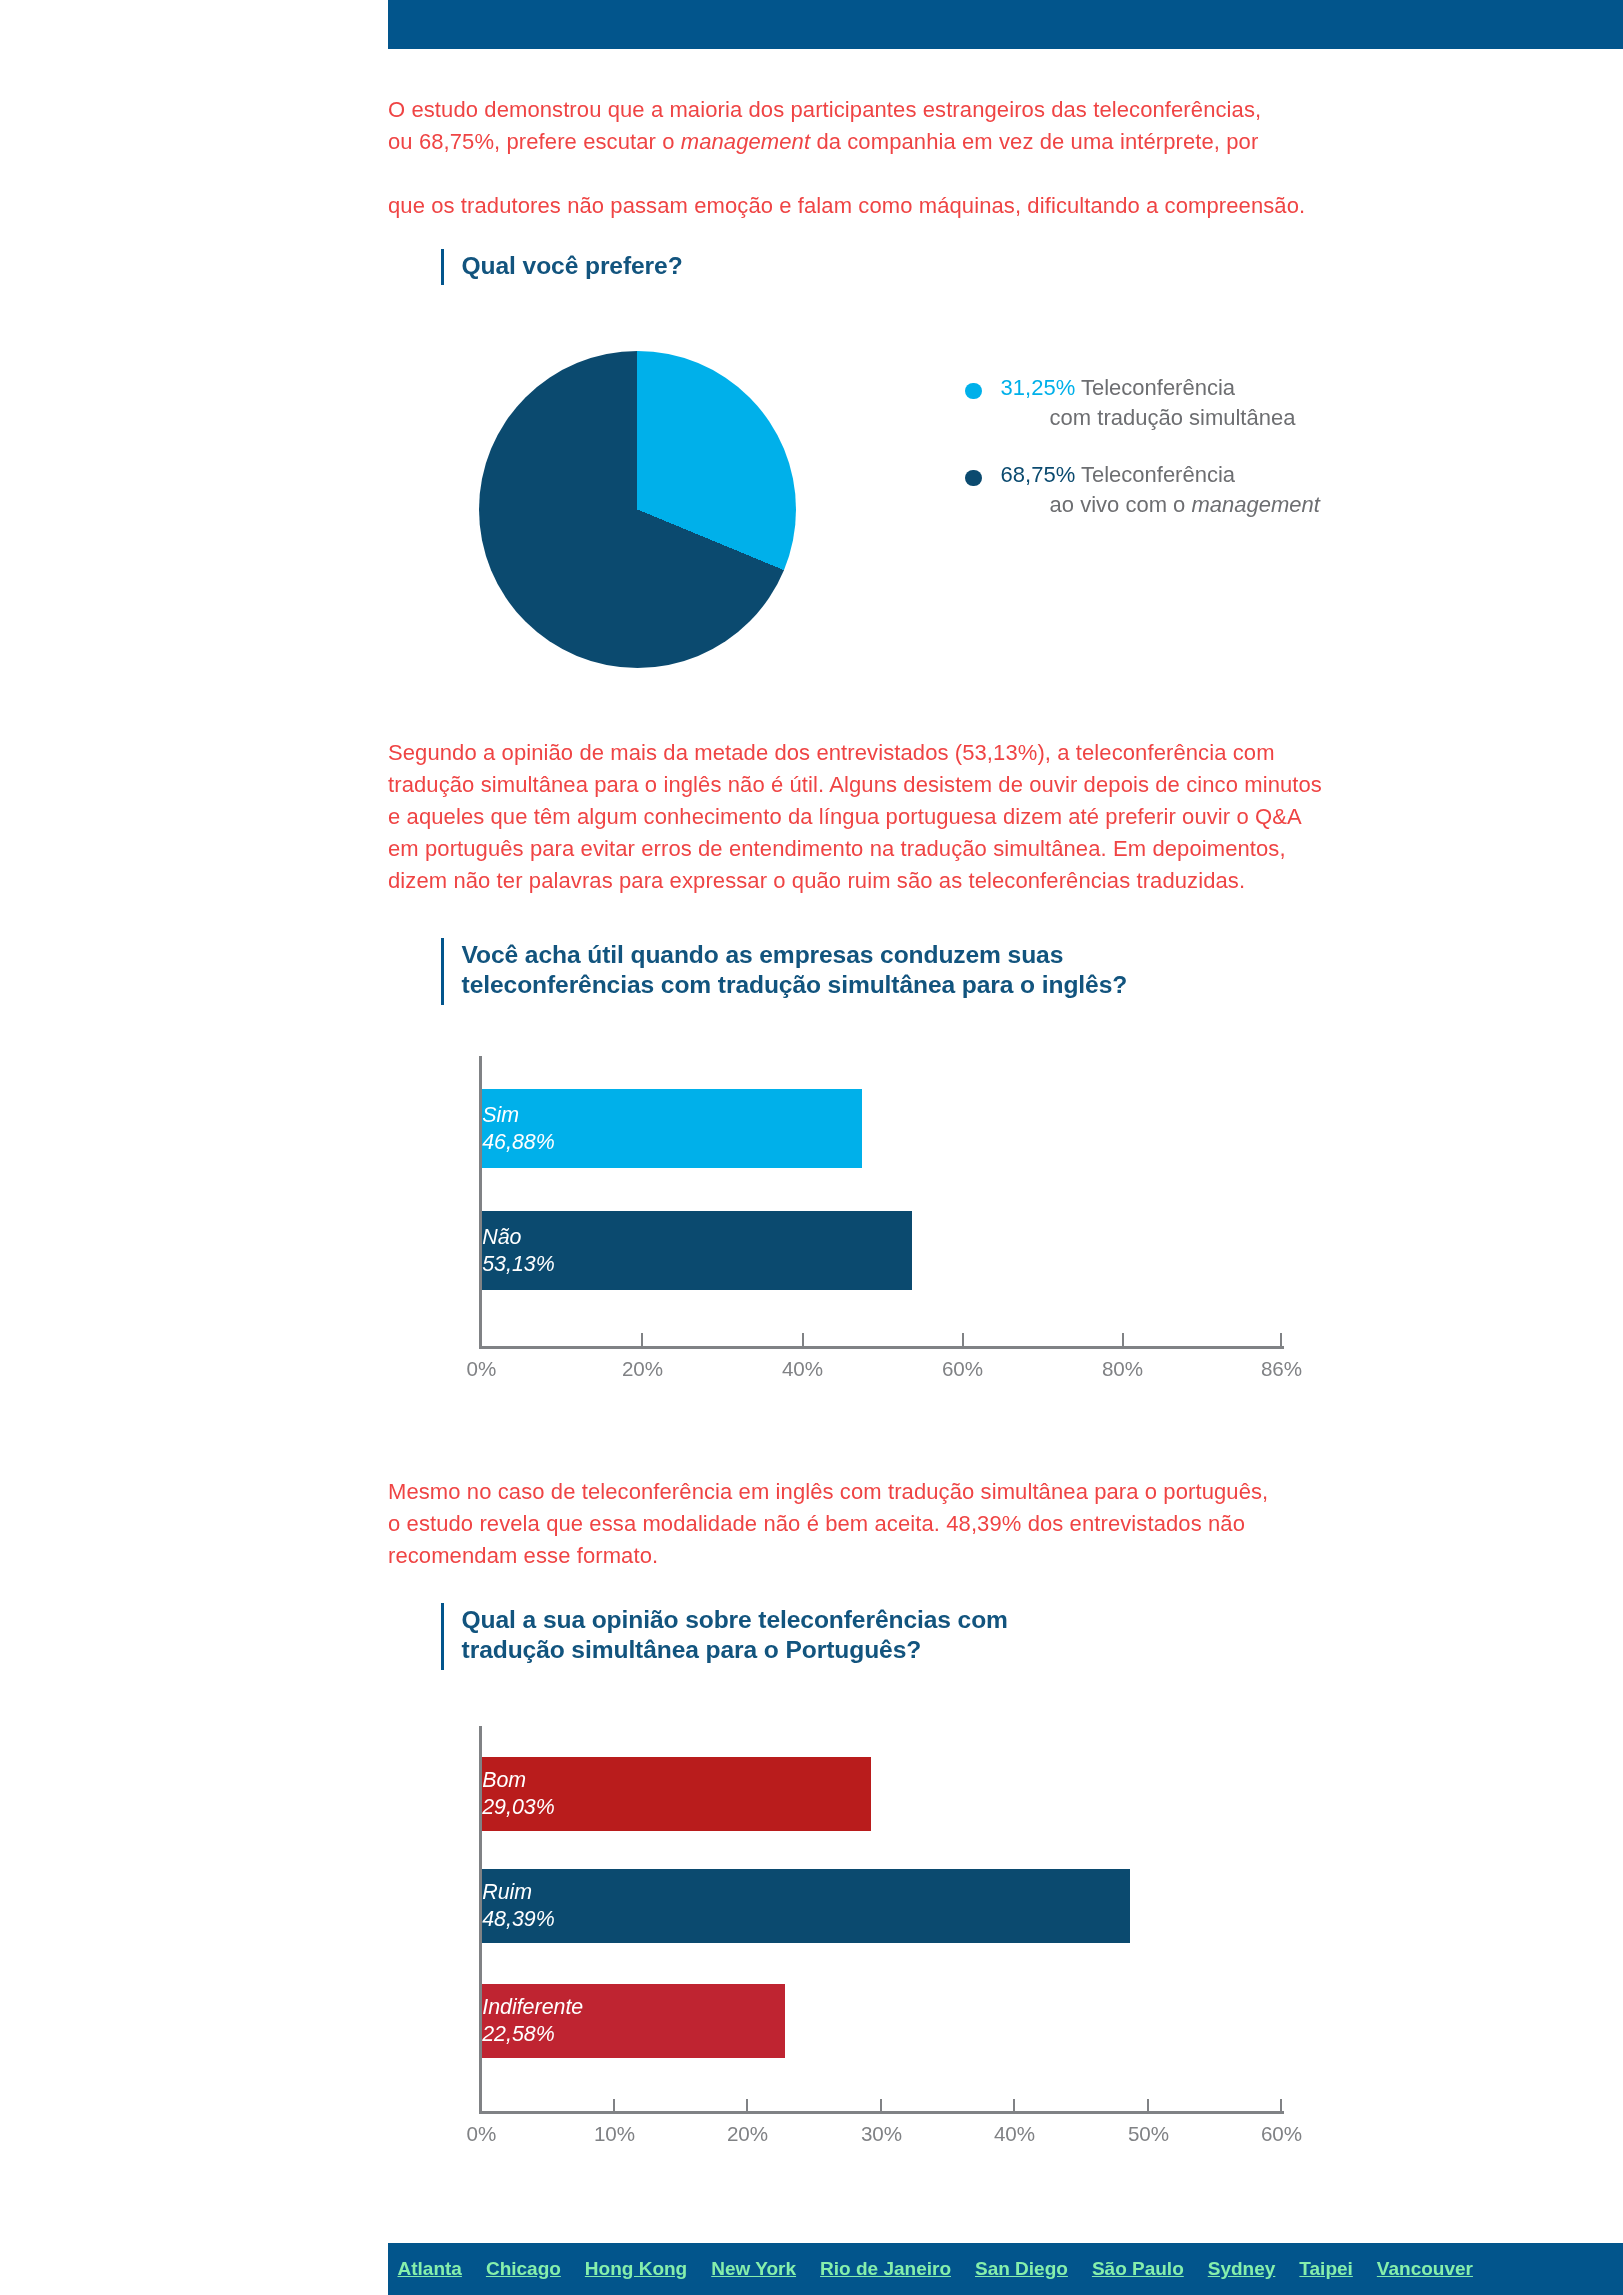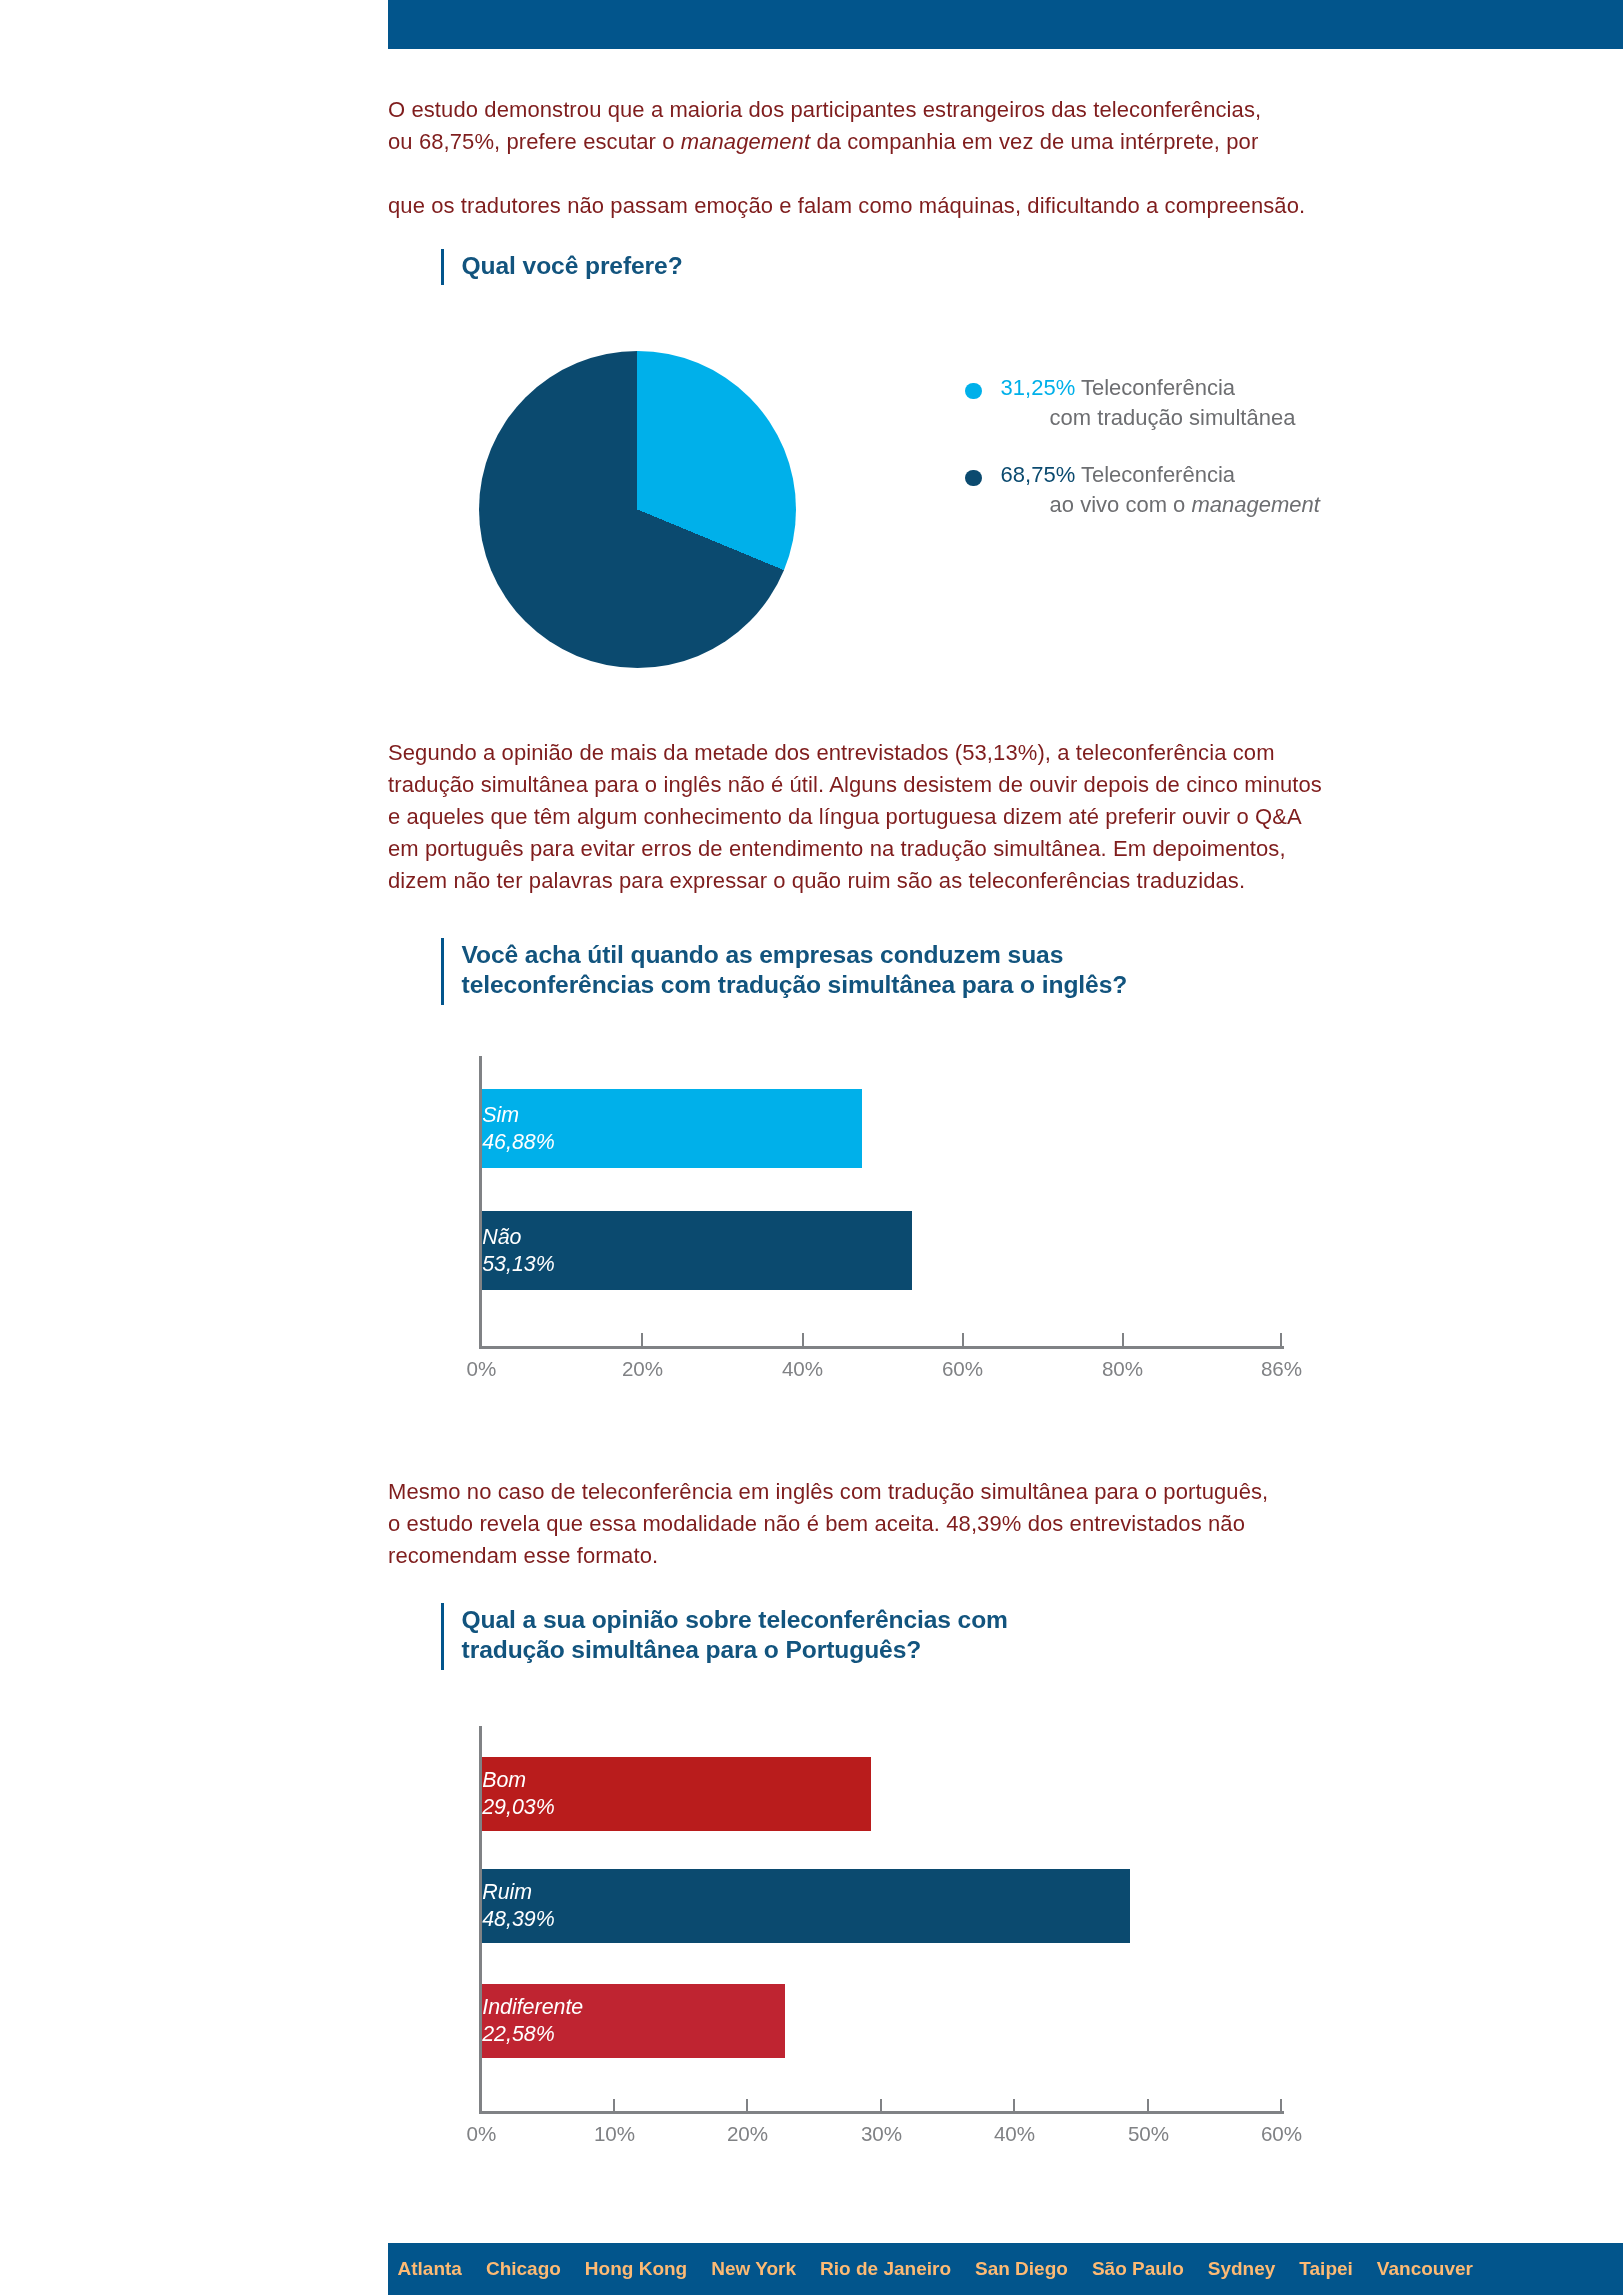--- a/index.html
+++ b/index.html
@@ -15,21 +15,21 @@
   
   .top-bar {
     position: absolute;
     left: 388px; top: 0; width: 1235px; height: 49px;
     background: #02558c;
   }
 
   
   .para {
     position: absolute;
-    color: #7f1d1d;
+    color: #ef4444;
     font-size: 22px;
     line-height: 32px;
     letter-spacing: 0.1px;
   }
   .para em { font-style: italic; }
 
   
   .heading {
     position: absolute;
     display: flex;
@@ -108,21 +108,21 @@
   .footer {
     position: absolute; left: 388px; bottom: 0; width: 1235px; height: 52px;
     background: #02558c;
     display: flex; align-items: center;
   }
   .footer-cities {
     display: flex; align-items: center; gap: 24px;
     padding-left: 9.5px;
   }
   .footer-city {
-    color: #fdba74; font-size: 19px; font-weight: bold; white-space: nowrap;
+    color: #86efac; font-size: 19px; font-weight: bold; white-space: nowrap; text-decoration: underline;
   }
 </style>
 </head>
 <body>
 
 <div class="page">
 
   <div class="top-bar"></div>
 
   <div class="para" style="left:388px; top:94px; width:1126px;">

